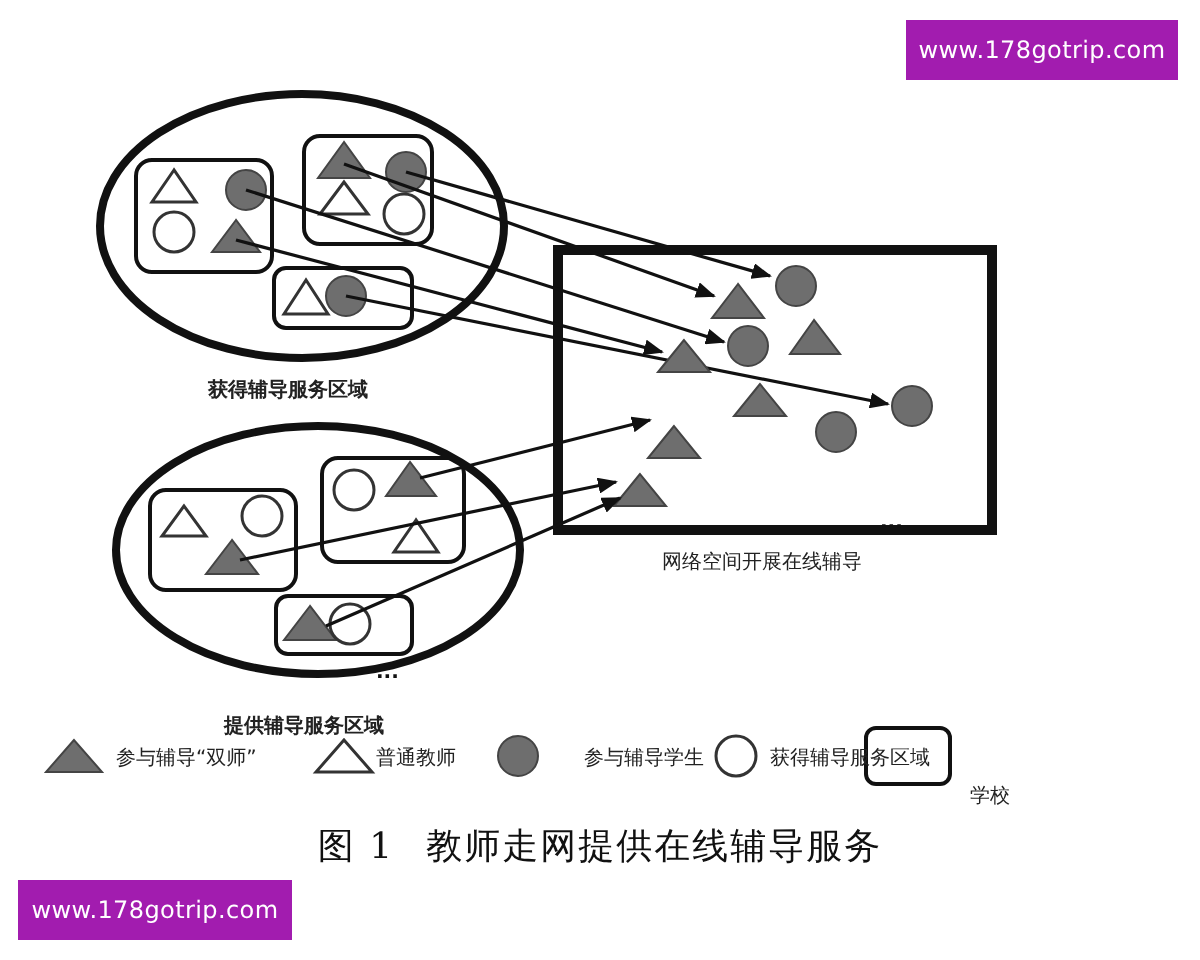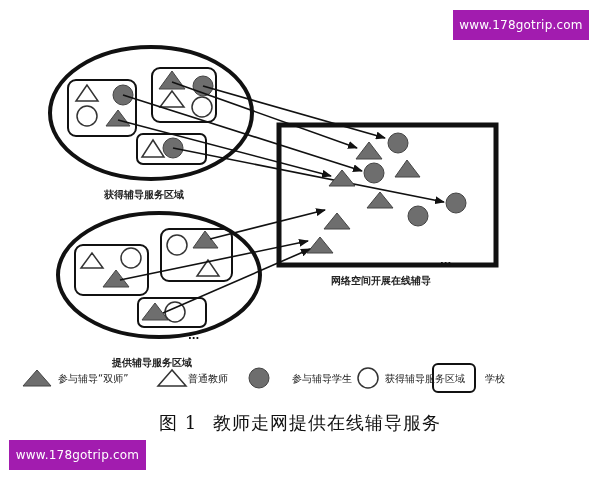--- a/index.html
+++ b/index.html
@@ -92,25 +92,25 @@
 
   <polygon points="37,370 23,386 51,386" fill="#6e6e6e" stroke="#444"></polygon>
   <polygon points="172,370 158,386 186,386" fill="#fff" stroke="#333" stroke-width="1.5"></polygon>
   <circle cx="259" cy="378" r="10" fill="#6e6e6e" stroke="#444"></circle>
   <circle cx="368" cy="378" r="10" fill="#fff" stroke="#333" stroke-width="1.5"></circle>
   <rect x="433" y="364" width="42" height="28" rx="5" fill="#fff" stroke="#111" stroke-width="2"></rect>
 </svg>
 
 <div class="lbl" style="left:104px; top:188px;">获得辅导服务区域</div>
 <div class="lbl" style="left:112px; top:356px;">提供辅导服务区域</div>
-<div class="lbl" style="left:331px; top:274px; font-weight:bold;">网络空间开展在线辅导</div>
+<div class="lbl" style="left:331px; top:274px; font-weight:normal;">网络空间开展在线辅导</div>
 
 <div class="legend-txt" style="left:58px;">参与辅导“双师”</div>
 <div class="legend-txt" style="left:188px;">普通教师</div>
 <div class="legend-txt" style="left:292px;">参与辅导学生</div>
 <div class="legend-txt" style="left:385px;">获得辅导服务区域</div>
-<div class="legend-txt" style="left:485px;">学校</div>
+<div class="legend-txt" style="left:485px;margin-top:19px;">学校</div>
 
 <div class="caption">
   <span class="num">图 1</span><span>教师走网提供在线辅导服务</span>
 </div>
 
 <div id="wm-bottom" class="wm">www.178gotrip.com</div>
 
 </body></html>

